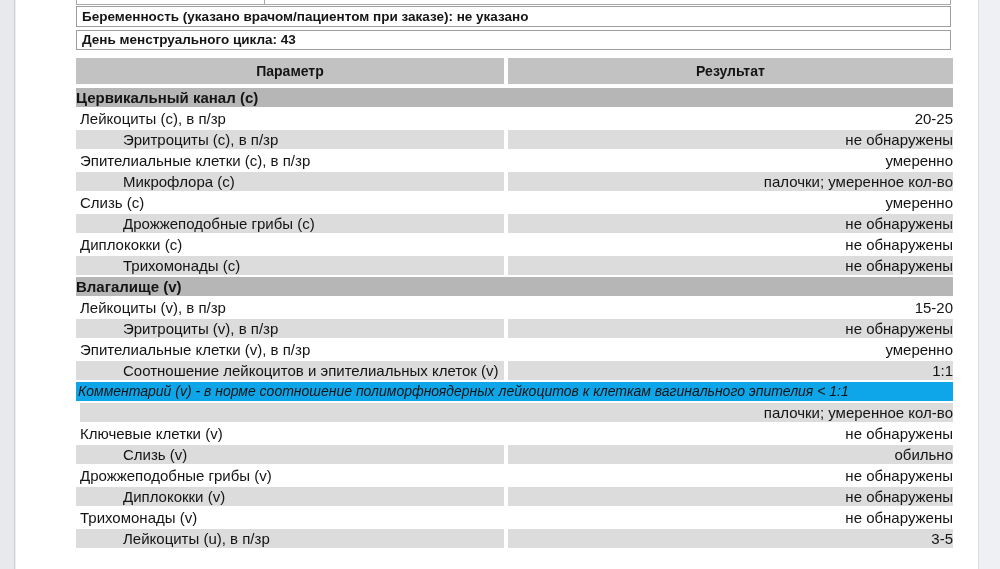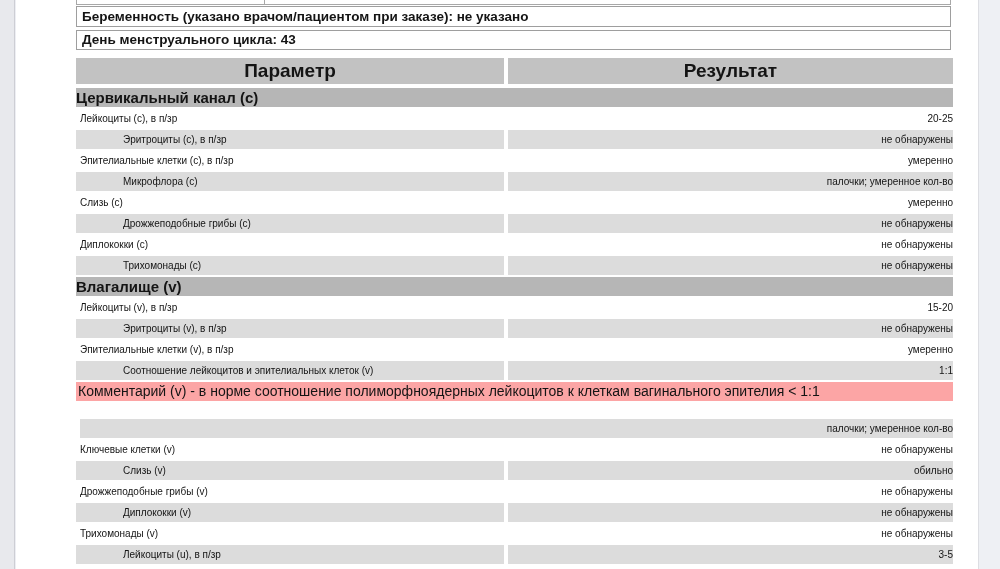--- a/index.html
+++ b/index.html
@@ -43,42 +43,42 @@
     width: 875px; background: #fff;
     border: 1px solid #9e9e9e;
     font-weight: bold; font-size: 13.5px;
     padding-left: 5px;
   }
   .info-box.first  { height: 21px; line-height: 19px; margin-bottom: 3px; }
   .info-box.second { height: 20px; line-height: 18px; margin-bottom: 8px; }
 
   .thead { display: flex; height: 26px; margin-bottom: 4px; }
   .thead .th {
-    background: #c2c2c2; font-weight: bold; font-size: 19px;
+    background: #c2c2c2; font-weight: bold; font-size: 14px;
     text-align: center; line-height: 26px;
   }
   .thead .param { width: 428px; }
   .thead .result { flex: 1; }
   .gap { width: 4px; background: #fff; }
 
   .section-row {
     height: 19px; margin-bottom: 2px; width: 877px;
     background: #b6b6b6; font-weight: bold; font-size: 15px;
     line-height: 19px; 
   }
 
-  .trow { display: flex; height: 19px; margin-bottom: 2px; font-size: 10px; line-height: 19px; }
+  .trow { display: flex; height: 19px; margin-bottom: 2px; font-size: 15px; line-height: 19px; }
   .trow .param { width: 428px; padding-left: 4px; background: #fff; white-space: nowrap; overflow: hidden; }
   .trow .result { flex: 1; text-align: right; background: #fff; }
   .trow.gray .param, .trow.gray .result { background: #dcdcdc; padding-left: 47px; }
 
   .comment-row {
-    height: 19px; margin-bottom: 18px; width: 877px;
-    font-size: 14px; line-height: 19px;
-    padding-left: 2px; background: #fca5a5; white-space: nowrap;
+    height: 19px; margin-bottom: 2px; width: 877px;
+    font-style: italic; font-size: 14px; line-height: 19px;
+    padding-left: 2px; background: #0ea5e9; white-space: nowrap;
   }
 </style>
 </head>
 <body>
 
 <div class="viewport">
   <div class="margin-left"></div>
   <div class="page"></div>
   <div class="margin-right"></div>
 

